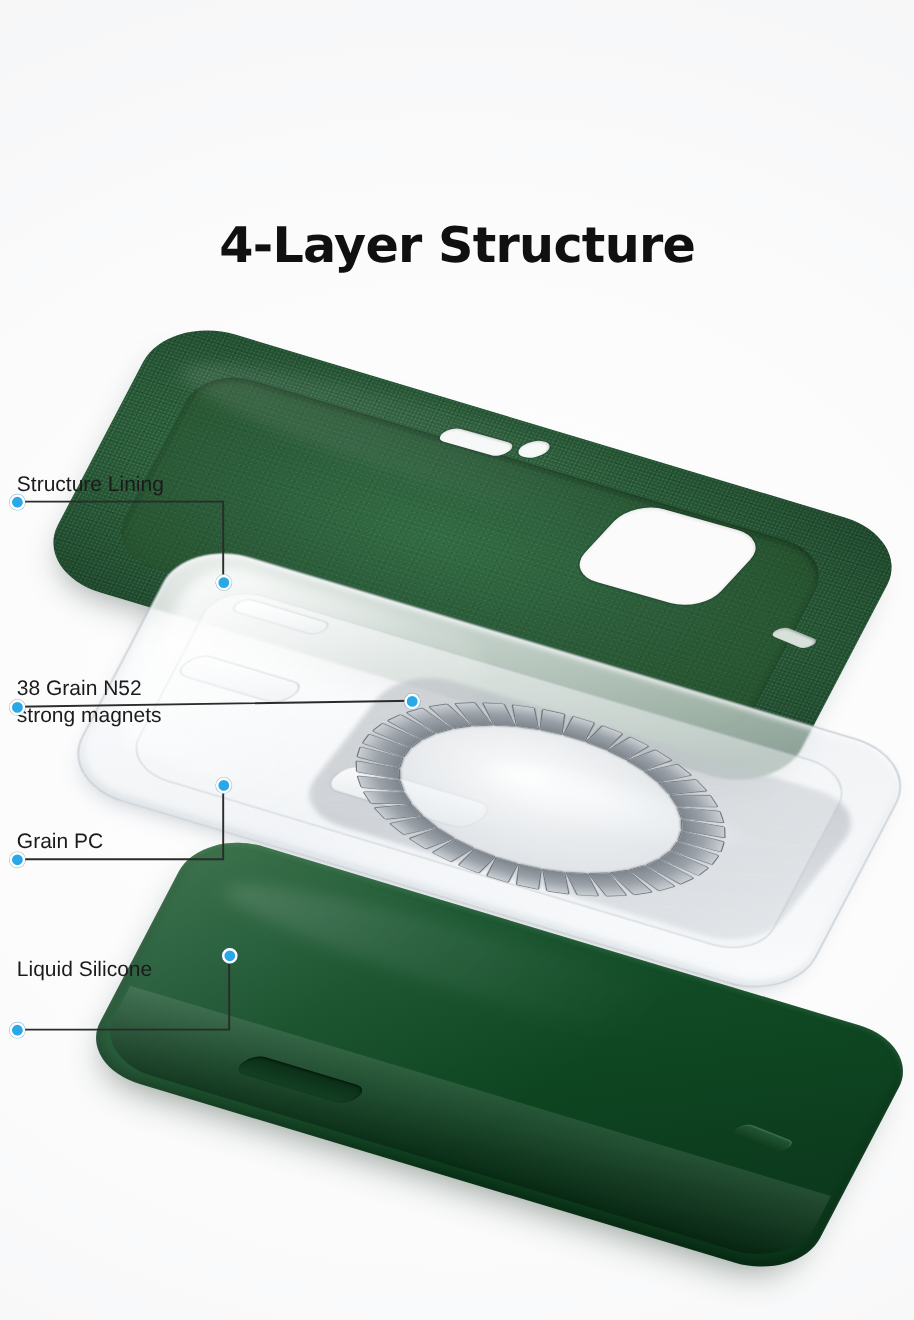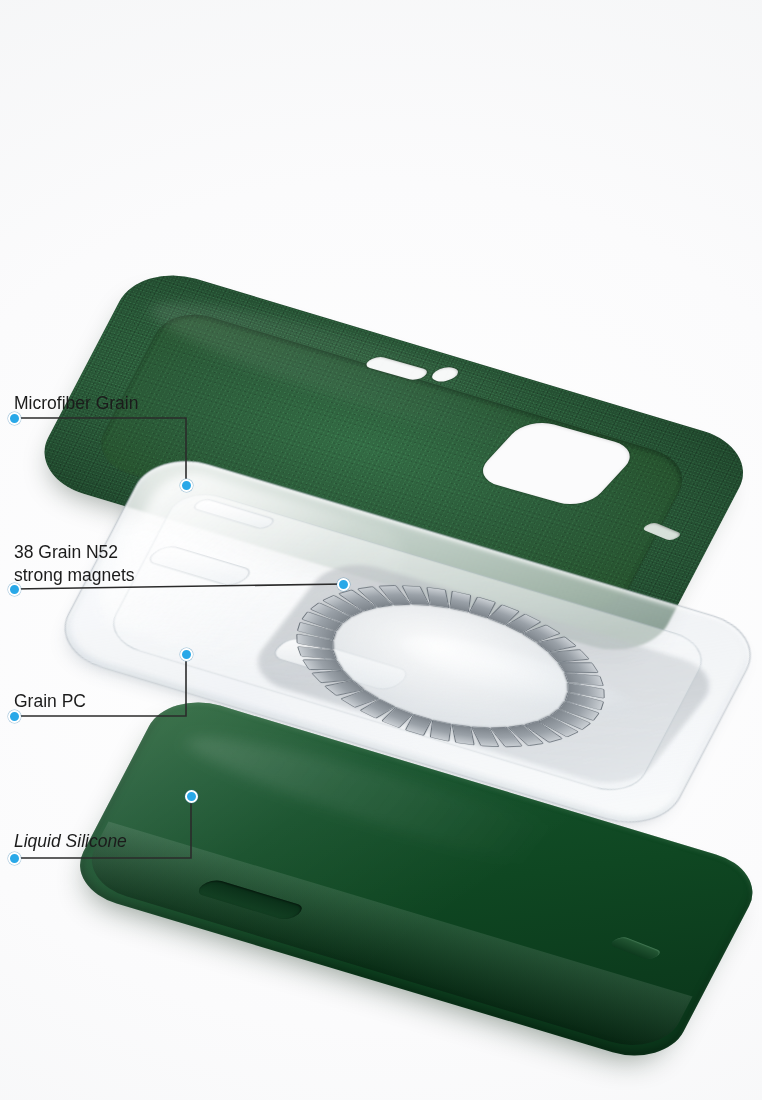--- a/index.html
+++ b/index.html
@@ -233,20 +233,21 @@
     background:#29a8e8;border:2.5px solid #ffffff;
     box-sizing:border-box;
     box-shadow:0 0 0 .5px rgba(40,120,170,.45);
   }
 </style>
 </head>
 <body>
 
 <div id="stage">
 
+  <div class="title">4-Layer Structure</div>
 
   <div class="floor" style="left:200px;top:520px;width:470px;height:60px;"></div>
   <div class="floor" style="left:210px;top:880px;width:470px;height:70px;"></div>
 
   <div class="layer mf-wrap">
     <div class="mf-body">
       <div class="suede"></div>
       <div class="mf-cavity">
         <div class="suede soft"></div>
       </div>
@@ -324,30 +325,30 @@
 
   <svg id="leaders" viewBox="0 0 762 1100" preserveAspectRatio="none">
     <g stroke="#2b2b2b" stroke-width="1.6" fill="none" stroke-linecap="square">
       <path d="M14,418 H186 V478"></path>
       <path d="M14,589 L343,584"></path>
       <path d="M14,716 H186 V662"></path>
       <path d="M14,858 H191 V804"></path>
     </g>
   </svg>
 
-  <div class="lbl" style="left:14px;top:392px;">Microfiber Grain</div>
+  <div class="lbl" style="left:14px;top:392px;">Structure Lining</div>
   <div class="dot" style="left:8px;top:412px;"></div>
   <div class="dot" style="left:180px;top:479px;"></div>
 
-  <div class="lbl" style="left:14px;top:541px;">38 Grain N52
+  <div class="lbl" style="left:14px;top:562px;">38 Grain N52
 strong magnets</div>
   <div class="dot" style="left:8px;top:583px;"></div>
   <div class="dot" style="left:337px;top:578px;"></div>
 
   <div class="lbl" style="left:14px;top:690px;">Grain PC</div>
   <div class="dot" style="left:8px;top:710px;"></div>
   <div class="dot" style="left:180px;top:648px;"></div>
 
-  <div class="lbl" style="left:14px;top:830px;font-style:italic;">Liquid Silicone</div>
+  <div class="lbl" style="left:14px;top:796px;">Liquid Silicone</div>
   <div class="dot" style="left:8px;top:852px;"></div>
   <div class="dot" style="left:185px;top:790px;"></div>
 
 </div>
 
 </body></html>

